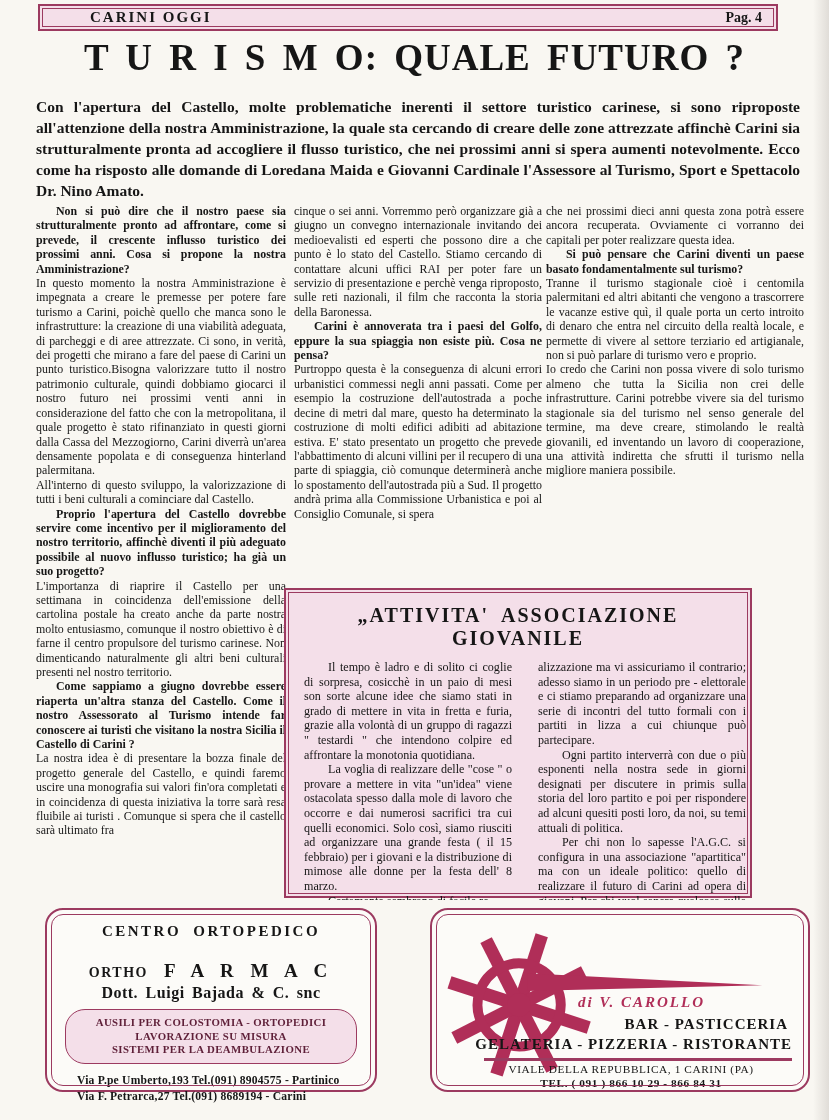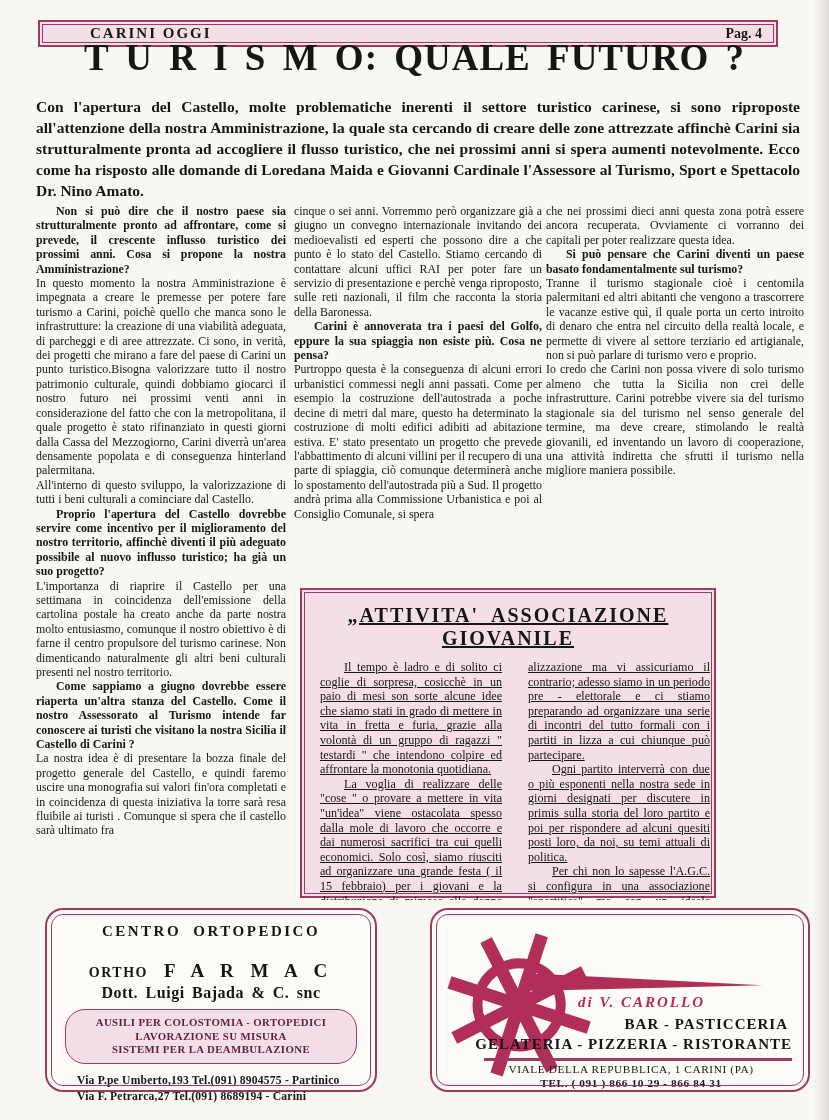--- a/index.html
+++ b/index.html
@@ -15,40 +15,40 @@
     position:relative;width:829px;height:1120px;background:var(--paper);
     font-family:"Liberation Serif","DejaVu Serif",serif;color:var(--ink);
     overflow:hidden;margin:0 auto;
   }
   #page .edge-shade{position:absolute;top:0;right:0;width:16px;height:100%;
     background:linear-gradient(to right,rgba(0,0,0,0),rgba(110,100,95,0.18));}
   
   .dbox{position:absolute;border:2px solid var(--maroon);}
   .dbox::after{content:"";position:absolute;inset:2px;border:1px solid var(--maroon);pointer-events:none;}
   
-  .masthead{left:38px;top:20px;width:740px;height:27px;background:var(--pink);
+  .masthead{left:38px;top:4px;width:740px;height:27px;background:var(--pink);
     display:flex;align-items:center;justify-content:space-between;}
   .masthead .mh-title{font-weight:bold;font-size:15px;letter-spacing:2px;padding-left:50px;}
   .masthead .mh-page{font-weight:bold;font-size:14px;padding-right:14px;}
   
   .headline{position:absolute;left:0;top:36px;width:100%;text-align:center;
     font-weight:bold;font-size:37px;letter-spacing:1px;word-spacing:6px;}
   
   .intro{position:absolute;left:36px;top:96px;width:764px;font-weight:bold;
     font-size:15.5px;line-height:21px;text-align:justify;}
   
   .col{position:absolute;top:204px;font-size:11.9px;line-height:14.4px;
     text-align:justify;overflow:hidden;}
   .col-1{left:36px;width:250px;height:716px;}
   .col-2{left:294px;width:248px;height:380px;}
   .col-3{left:546px;width:258px;height:380px;}
   .col p.q{font-weight:bold;text-indent:20px;}
   .col p.a{text-indent:0;}
   
-  .ybox{left:300px;top:588px;width:416px;height:310px;background:var(--pink);text-decoration:underline;}
+  .ybox{left:284px;top:588px;width:468px;height:310px;background:var(--pink);}
   .ybox .ytitle{margin-top:14px;text-align:center;font-weight:bold;font-size:20px;
     letter-spacing:2px;word-spacing:6px;}
   .ybox .ycols{display:flex;gap:26px;padding:10px 4px 0 18px;}
   .ybox .ycol{flex:1;font-size:12.1px;line-height:14.6px;text-align:justify;overflow:hidden;height:240px;}
   .ybox .ycol p{text-indent:24px;}
   .ybox .ycol p.noindent{text-indent:0;}
   
   .ad{position:absolute;top:908px;height:184px;border:2.5px solid var(--maroon);
     border-radius:18px;background:#fcfbf8;}
   .ad::after{content:"";position:absolute;inset:4px;border:1.5px solid var(--maroon);

